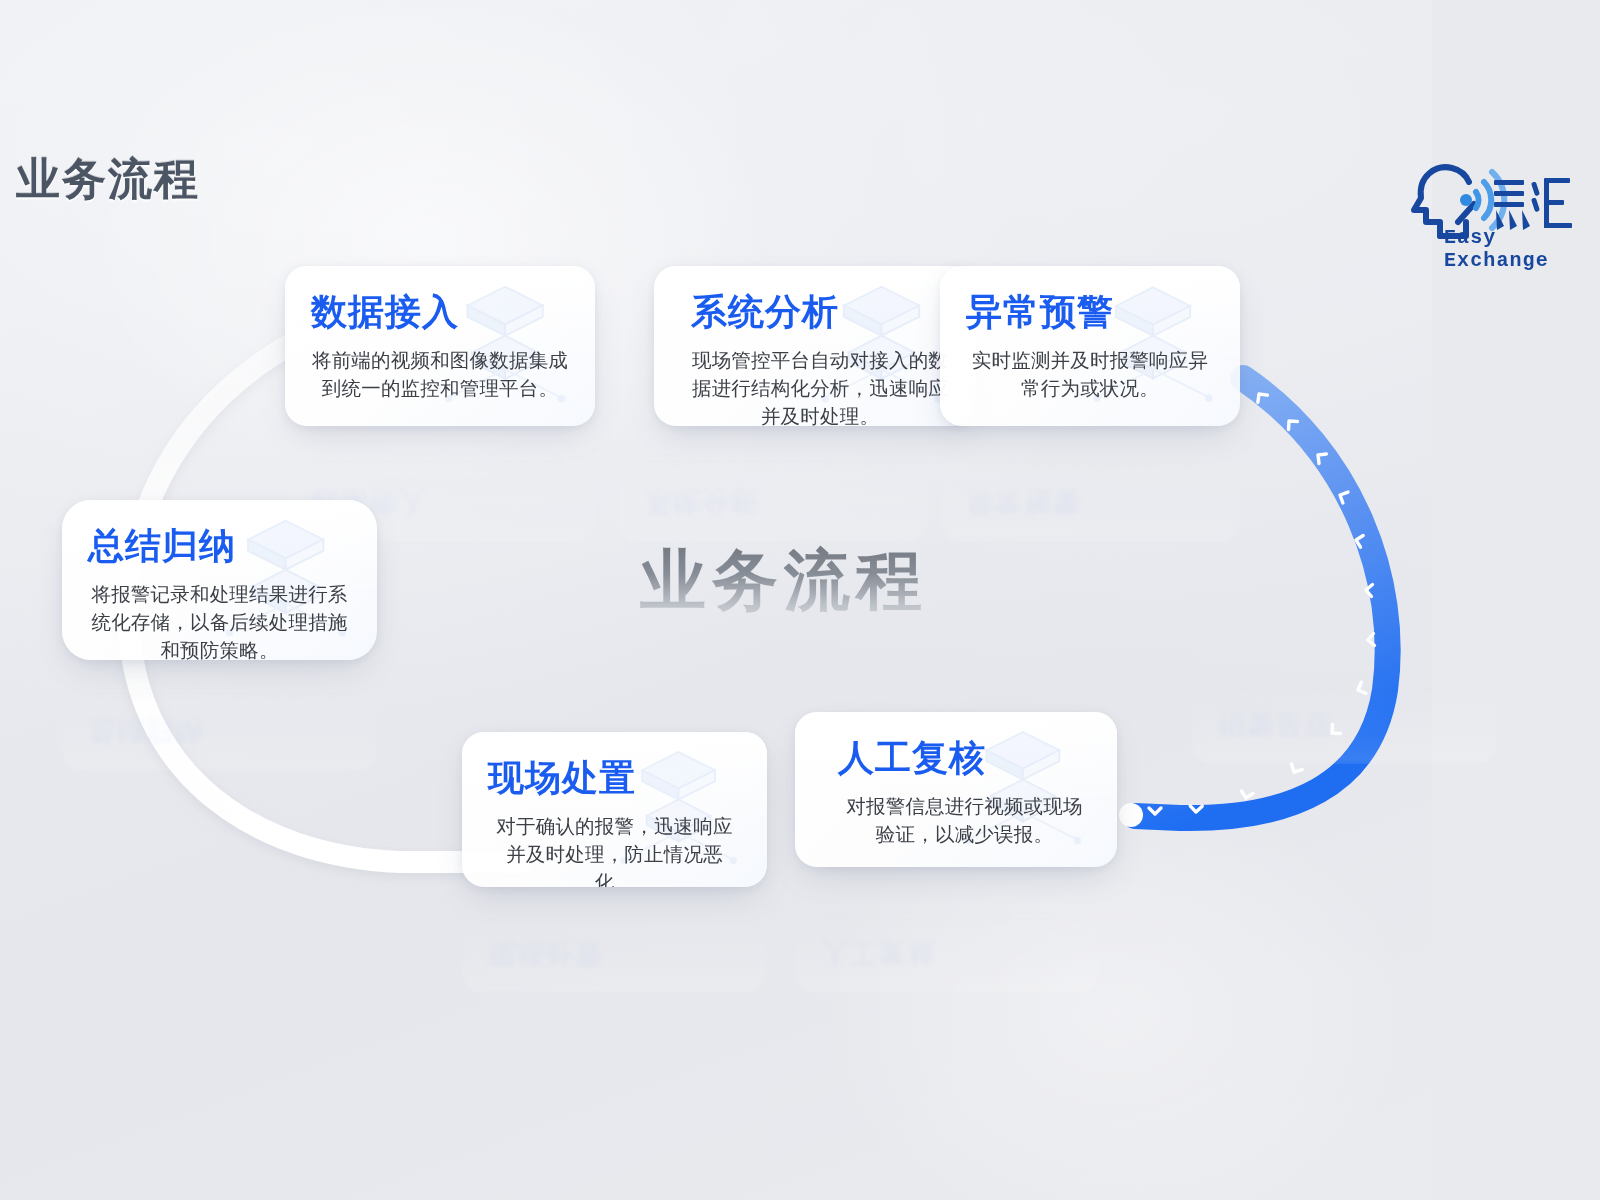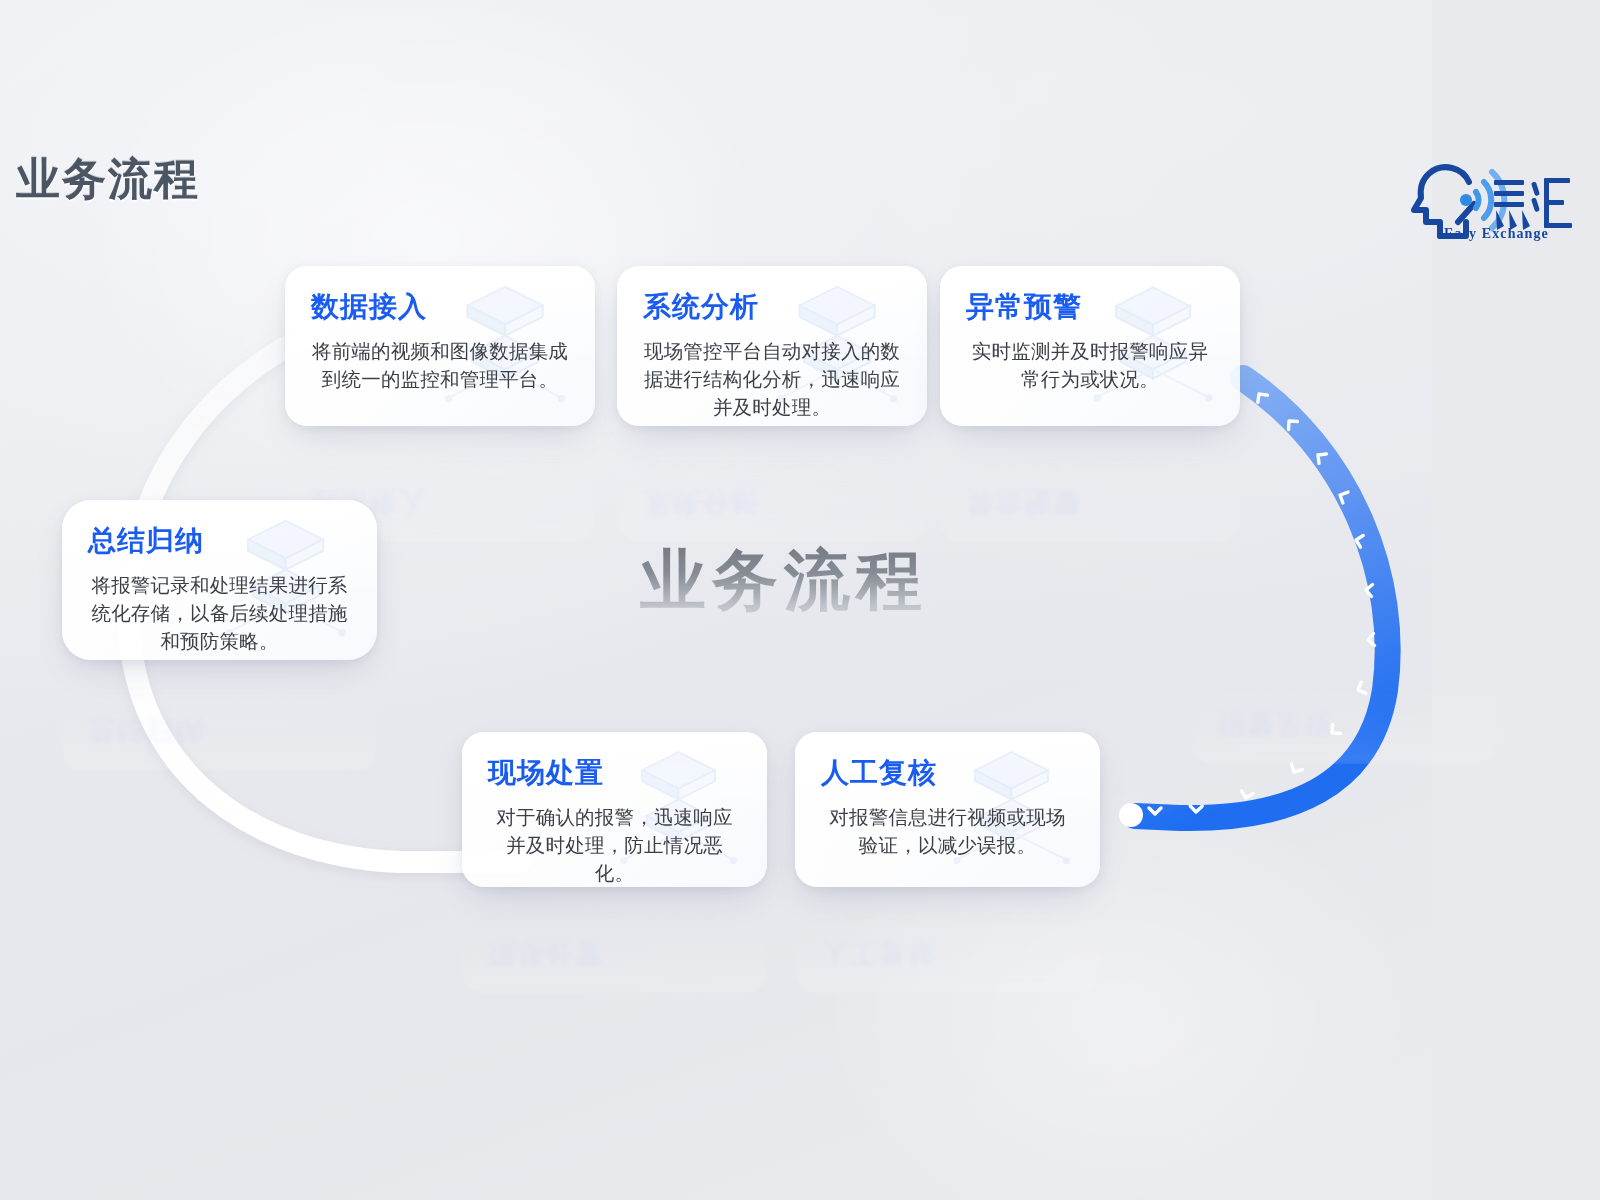--- a/index.html
+++ b/index.html
@@ -33,22 +33,22 @@
     font-size:44px;font-weight:700;letter-spacing:2px;
     color:#4b5563;
     text-shadow:0 2px 2px rgba(255,255,255,.85), 0 -1px 0 rgba(90,96,108,.25);
   }
 
   
   .logo{position:absolute;left:1396px;top:158px;width:180px;height:92px;}
   .logo svg{display:block;}
   .logo-sub{
     position:absolute;left:48px;top:68px;
-    font-size:14px;font-weight:700;letter-spacing:1.1px;color:#17479e;
-    font-family:Liberation Serif, serif;
+    font-size:20px;font-weight:700;letter-spacing:1.1px;color:#17479e;
+    font-family:Liberation Mono, monospace;
   }
 
   
   .watermark{
     position:absolute;left:640px;top:536px;width:320px;
     font-size:66px;font-weight:700;letter-spacing:6px;
     background:linear-gradient(180deg,#6f747d 0%, #878d96 42%, #bfc3ca 78%, #d8dade 100%);
     -webkit-background-clip:text;background-clip:text;color:transparent;
     -webkit-text-fill-color:transparent;
     text-shadow:none;
@@ -78,21 +78,21 @@
     opacity:.55;pointer-events:none;
   }
   .card .art svg{width:100%;height:100%;}
   .card .glossy{
     position:absolute;left:0;top:0;right:0;height:55%;
     background:linear-gradient(180deg, rgba(255,255,255,.95), rgba(255,255,255,.2));
     pointer-events:none;
   }
   .card .inner{position:relative;z-index:3;padding:26px 26px 20px 26px;}
   .card .c-title{
-    font-size:28px;font-weight:700;color:#1a5cf0;letter-spacing:1px;
+    font-size:36px;font-weight:700;color:#1a5cf0;letter-spacing:1px;
     margin:0 0 14px 0;line-height:1.1;
   }
   .card .c-desc{
     font-size:19.5px;line-height:1.45;color:#3b3f46;letter-spacing:.2px;
     margin:0;
     text-align:center;
   }
 
   
   .reflection{
@@ -103,24 +103,24 @@
     -webkit-mask-image:linear-gradient(to top, rgba(0,0,0,0) 10%, rgba(0,0,0,.55) 95%);
     mask-image:linear-gradient(to top, rgba(0,0,0,0) 10%, rgba(0,0,0,.55) 95%);
     z-index:1;pointer-events:none;overflow:hidden;
     background:linear-gradient(180deg, rgba(255,255,255,.75), rgba(255,255,255,0));
   }
   .reflection .r-title{font-size:28px;font-weight:700;color:rgba(26,92,240,.35);letter-spacing:1px;padding:22px 26px 0;}
   .reflection .r-desc{font-size:19.5px;line-height:1.45;color:rgba(59,63,70,.30);padding:6px 26px 0;}
 
   
   #card-1{left:285px;top:266px;width:310px;height:160px;}
-  #card-2{left:617px;top:266px;width:310px;height:160px;}
+  #card-2{left:654px;top:266px;width:310px;height:160px;padding-left:11px;}
   #card-3{left:940px;top:266px;width:300px;height:160px;}
   #card-4{left:1192px;top:506px;width:305px;height:152px;}
-  #card-5{left:795px;top:732px;width:305px;height:155px;}
+  #card-5{left:795px;top:712px;width:305px;height:155px;padding-left:17px;}
   #card-6{left:462px;top:732px;width:305px;height:155px;}
   #card-7{left:62px;top:500px;width:315px;height:160px;border-radius:29px;}
 
   #refl-1{left:285px;top:432px;width:310px;height:110px;}
   #refl-2{left:618px;top:432px;width:310px;height:110px;}
   #refl-3{left:940px;top:432px;width:300px;height:110px;}
   #refl-4{left:1192px;top:664px;width:305px;height:100px;}
   #refl-5{left:795px;top:893px;width:305px;height:100px;}
   #refl-6{left:462px;top:893px;width:305px;height:100px;}
   #refl-7{left:62px;top:666px;width:315px;height:105px;}

